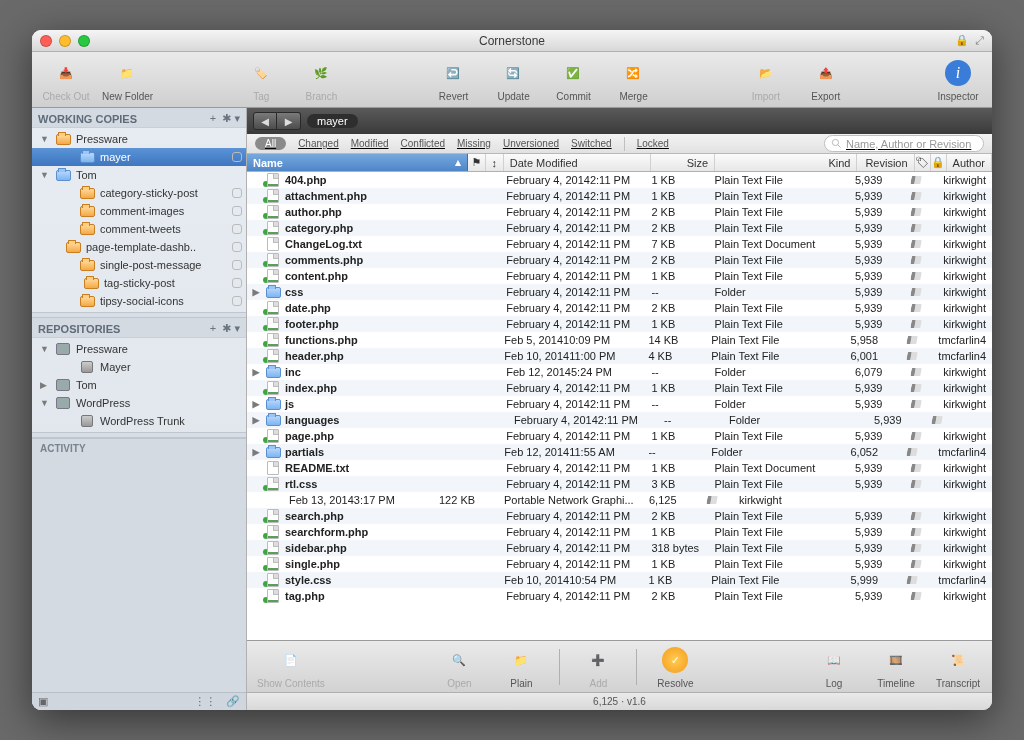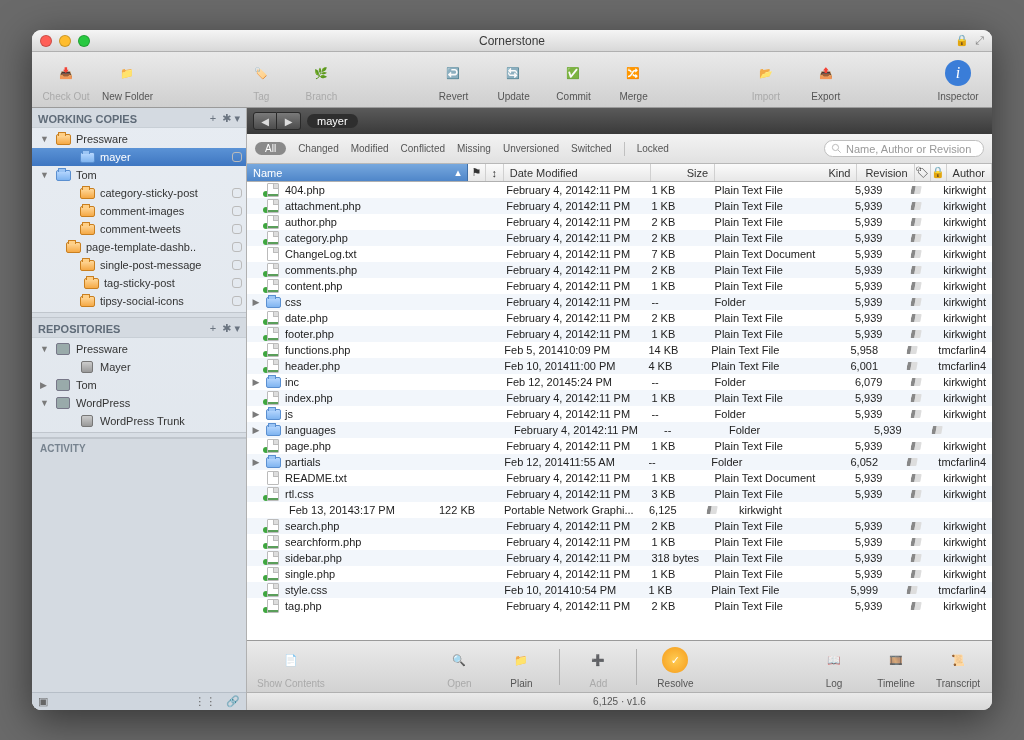--- a/index.html
+++ b/index.html
@@ -37,30 +37,30 @@
 .sbresize { height:6px; border-top:1px solid #c0c6cd; border-bottom:1px solid #c0c6cd; background:#d8dee5; cursor:row-resize; }
 
 .main { flex:1; display:flex; flex-direction:column; min-width:0; }
 .navbar { height:26px; background: linear-gradient(#5a5a5a,#3a3a3a); display:flex; align-items:center; padding:0 6px; gap:6px; }
 .navseg { display:flex; }
 .navseg button { width:24px; height:18px; background:linear-gradient(#7a7a7a,#4c4c4c); border:1px solid #2a2a2a; color:#ddd; font-size:10px; }
 .navseg button:first-child { border-radius:3px 0 0 3px; }
 .navseg button:last-child { border-radius:0 3px 3px 0; border-left:none; }
 .breadcrumb { background:#2e2e2e; color:#fff; border-radius:10px; padding:1px 10px; font-size:11px; }
 
-.filterbar { height:30px; background: linear-gradient(#f3f3f3,#e1e1e1); border-bottom:1px solid #b8b8b8; display:flex; align-items:center; padding:0 8px; gap:12px; }
+.filterbar { height:20px; background: linear-gradient(#f3f3f3,#e1e1e1); border-bottom:1px solid #b8b8b8; display:flex; align-items:center; padding:0 8px; gap:12px;text-decoration:underline; }
 .filterbar .pill { background:#8a8a8a; color:#fff; border-radius:9px; padding:1px 10px; font-size:10px; }
 .filterbar .flt { color:#555; font-size:10px; }
 .filterbar .sep { width:1px; height:14px; background:#c0c0c0; }
 .search { margin-left:auto; display:flex; align-items:center; background:#fff; border:1px solid #bfbfbf; border-radius:10px; height:17px; padding:0 6px; width:160px; color:#999; gap:4px; }
 .search svg { width:11px; height:11px; opacity:.6; }
 
 .cols { height:18px; background: linear-gradient(#fbfbfb,#e7e7e7); border-bottom:1px solid #b0b0b0; display:flex; align-items:center; color:#333; font-size:10px; }
 .cols > div { padding:0 6px; border-right:1px solid #d0d0d0; height:100%; display:flex; align-items:center; gap:3px; }
-.c-name { width:225px; }
+.c-name { width:225px;font-weight:bold; }
 .c-flag { width:18px; justify-content:center; }
 .c-date { width:150px; }
 .c-size { width:65px; justify-content:flex-end; }
 .c-kind { width:145px; justify-content:flex-end; }
 .c-rev  { width:58px; justify-content:flex-end; }
 .c-tag  { width:16px; justify-content:center; }
 .c-lock { width:16px; justify-content:center; }
 .c-auth { flex:1; padding-left:14px; }
 .c-name.selhdr { background: linear-gradient(#77a8de,#4f86c9); color:#fff; border-right:1px solid #3f6fa8; }
 

